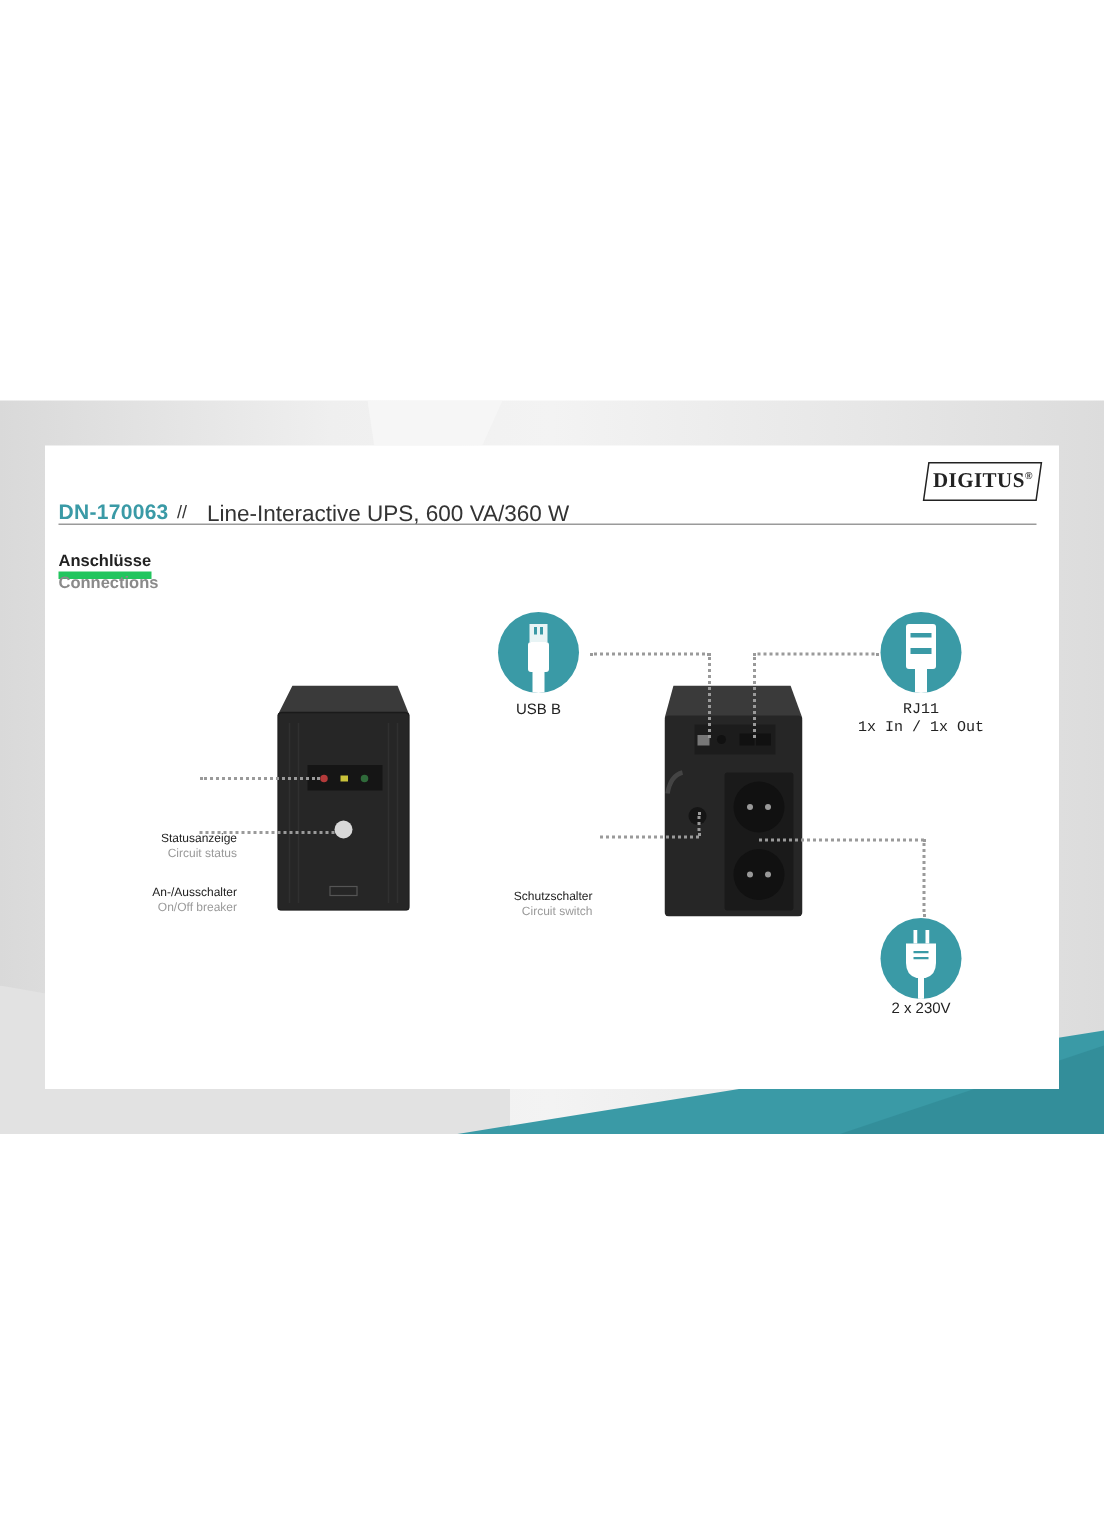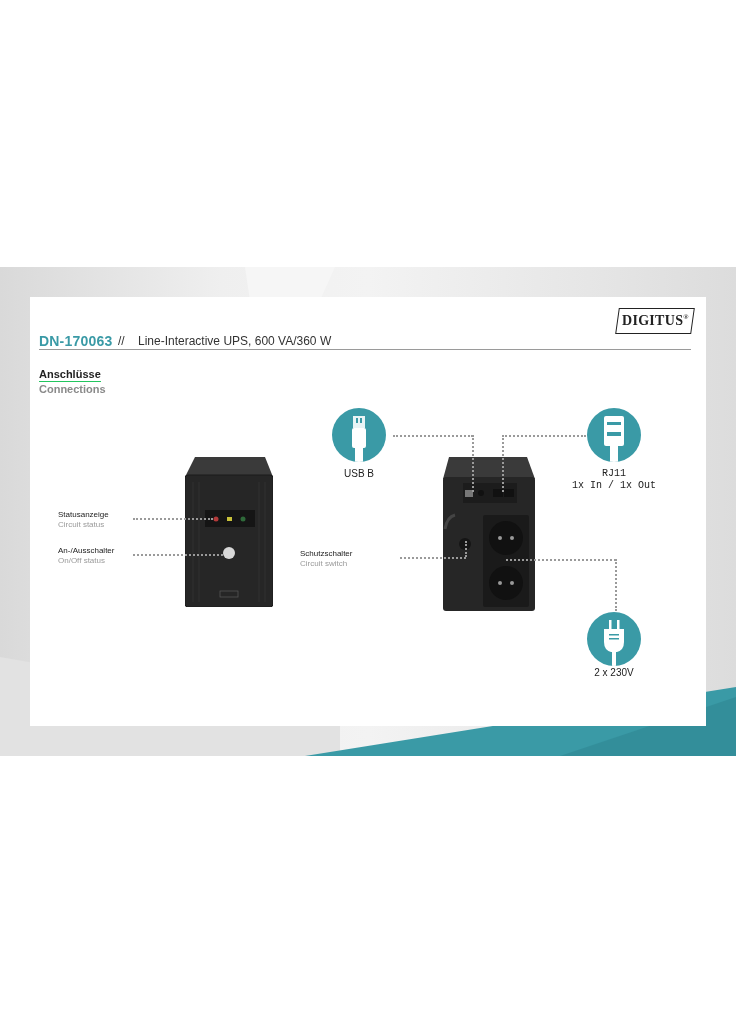--- a/index.html
+++ b/index.html
@@ -5,27 +5,27 @@
   html,body{margin:0;padding:0;}
   body{width:736px;height:1024px;background:#ffffff;position:relative;overflow:hidden;font-family:"Liberation Sans",sans-serif;}
   .band{position:absolute;left:0;top:267px;width:736px;height:489px;background:linear-gradient(90deg,#d9d9d9 0%,#efefef 30%,#f3f3f3 50%,#e6e6e6 80%,#dcdcdc 100%);overflow:hidden;}
   .band .facet1{position:absolute;left:245px;top:0;width:90px;height:30px;background:#f6f6f6;clip-path:polygon(0 0,100% 0,85% 100%,5% 100%);}
   .band .facet2{position:absolute;left:0;top:390px;width:340px;height:99px;background:#e2e2e2;clip-path:polygon(0 0,100% 60%,100% 100%,0 100%);}
   .teal{position:absolute;left:0;top:267px;width:736px;height:489px;pointer-events:none;}
   .card{position:absolute;left:30px;top:297px;width:676px;height:429px;background:#ffffff;}
   .header-line{position:absolute;left:9px;top:52px;width:652px;height:1px;background:#9a9a9a;}
   .model{position:absolute;left:9px;top:36px;font-weight:bold;font-size:14px;color:#3a9aa6;letter-spacing:0.2px;}
   .sep{position:absolute;left:88px;top:37px;font-size:12px;color:#333;}
-  .subtitle{position:absolute;left:108px;top:37px;font-size:12px;color:#333;text-align:right;}
+  .subtitle{position:absolute;left:108px;top:37px;font-size:15px;color:#333;text-align:right;}
   .logo{position:absolute;left:587px;top:11px;width:74px;height:24px;border:1.5px solid #222;transform:skewX(-8deg);display:flex;align-items:center;justify-content:center;}
   .logo span{transform:skewX(8deg);font-family:"Liberation Serif",serif;font-weight:bold;font-size:14px;color:#222;letter-spacing:0.3px;}
   .logo sup{font-size:7px;}
-  .sec-de{position:absolute;left:9px;top:71px;font-weight:bold;font-size:11px;color:#222;border-bottom:1px solid #22c55e;padding-bottom:1px;}
+  .sec-de{position:absolute;left:9px;top:71px;font-weight:bold;font-size:11px;color:#222;border-bottom:5px solid #22c55e;padding-bottom:1px;}
   .sec-en{position:absolute;left:9px;top:86px;font-weight:bold;font-size:11px;color:#8a8a8a;}
-  .lbl{position:absolute;font-size:8px;line-height:10px;}
+  .lbl{position:absolute;font-size:8px;line-height:10px;text-align:right;margin-top:44px;}
   .lbl .de{color:#222;display:block;}
   .lbl .en{color:#9a9a9a;display:block;}
   .dots-h{position:absolute;height:0;border-top:2px dotted #9a9a9a;}
   .dots-v{position:absolute;width:0;border-left:2px dotted #9a9a9a;}
   .ups-front{position:absolute;left:155px;top:160px;width:88px;height:150px;}
   .ups-back{position:absolute;left:413px;top:160px;width:92px;height:154px;}
   .icon-circle{position:absolute;width:54px;height:54px;border-radius:50%;background:#3a9aa6;overflow:hidden;}
   .icon-label{position:absolute;font-size:10px;color:#222;text-align:center;line-height:12px;}
 </style>
 </head>
@@ -73,21 +73,21 @@
   </svg>
 
   <div class="lbl" style="left:28px;top:213px;width:100px;">
     <span class="de">Statusanzeige</span>
     <span class="en">Circuit status</span>
   </div>
   <div class="dots-h" style="left:103px;top:221px;width:80px;"></div>
 
   <div class="lbl" style="left:28px;top:249px;width:100px;">
     <span class="de">An-/Ausschalter</span>
-    <span class="en">On/Off status</span>
+    <span class="en">On/Off breaker</span>
   </div>
   <div class="dots-h" style="left:103px;top:257px;width:90px;"></div>
 
   <svg class="ups-back" viewBox="0 0 92 154">
     <polygon points="6,0 84,0 92,22 0,22" fill="#3a3a3a"></polygon>
     <rect x="0" y="20" width="92" height="134" rx="3" fill="#262626"></rect>
     <rect x="20" y="26" width="54" height="20" fill="#1c1c1c"></rect>
     <rect x="22" y="33" width="8" height="7" fill="#777"></rect>
     <circle cx="38" cy="36" r="3" fill="#111"></circle>
     <rect x="50" y="32" width="10" height="8" fill="#111"></rect>

